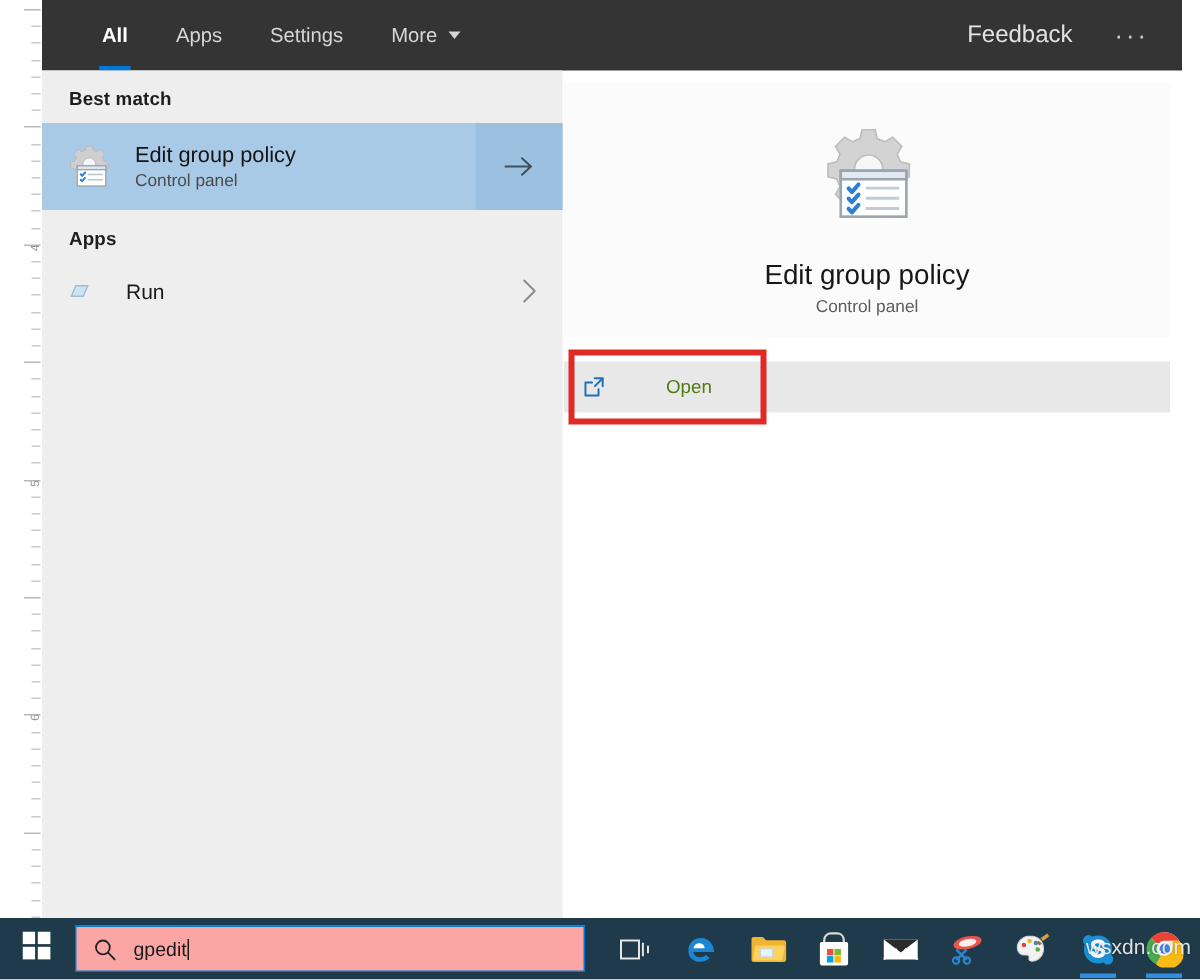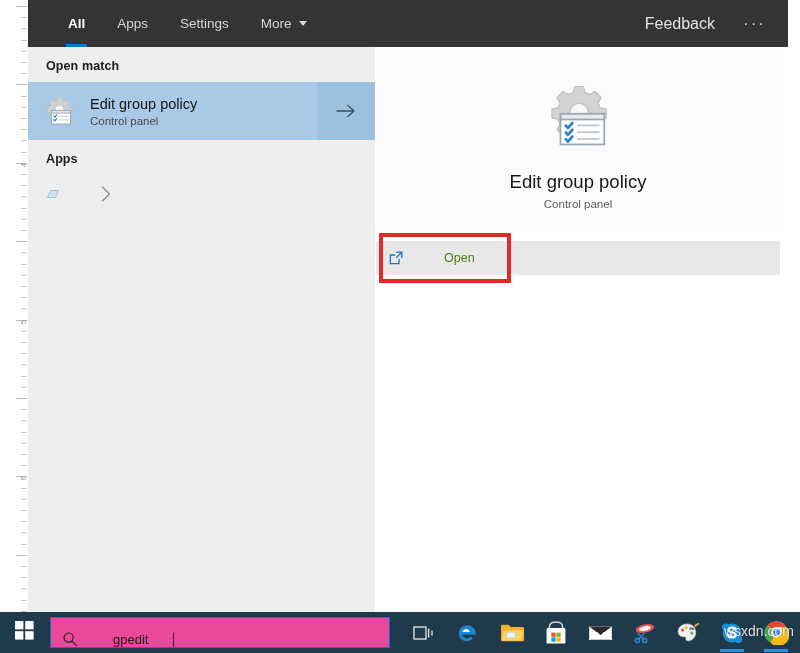--- a/index.html
+++ b/index.html
@@ -114,22 +114,22 @@
   
   #taskbar {
     position:absolute; left:0; bottom:0; width:800px; height:41px;
     background:#1f3a4a;
     display:flex; align-items:center;
   }
   #startbtn {
     width:48px; height:41px; display:flex; align-items:center; justify-content:center;
   }
   #searchbox {
-    width:340px; height:31px; background:#ec4899; border:1px solid #0078d7;
-    display:flex; align-items:flex-end; margin-left:2px;gap:24px;
+    width:340px; height:31px; background:#fca5a5; border:1px solid #0078d7;
+    display:flex; align-items:center; margin-left:2px;
   }
   #search-icon { width:38px; display:flex; align-items:center; justify-content:center; }
   #search-text { font-size:13px; color:#1a1a1a; position:relative; }
   #caretbar {
     display:inline-block; width:1px; height:14px; background:#1a1a1a;
     vertical-align:-2px; margin-left:1px;
   }
   #tbicons { display:flex; align-items:center; margin-left:12px; }
   .tbicon {
     width:44px; height:41px; display:flex; align-items:center; justify-content:center;
@@ -227,21 +227,21 @@
       <span>More</span>
       <span class="caret"></span>
     </div>
     <div id="tabspacer"></div>
     <div id="feedback">Feedback</div>
     <div id="dots">···</div>
   </div>
 
   <div id="leftpanel">
 
-    <div class="section-head">Open match</div>
+    <div class="section-head">Best match</div>
 
     <div id="bestmatch-row">
       <div id="bm-icon">
         <svg width="32" height="32" viewBox="0 0 32 32">
           <g fill="#cfcfcf" stroke="#b9b9b9" stroke-width="0.6">
             <path d="M14.5 2.5h4l.6 2.7 2.3 1 2.4-1.4 2.8 2.8-1.4 2.4 1 2.3 2.7.6v4l-2.7.6-1 2.3 1.4 2.4-2.8 2.8-2.4-1.4-2.3 1-.6 2.7h-4l-.6-2.7-2.3-1-2.4 1.4-2.8-2.8 1.4-2.4-1-2.3-2.7-.6v-4l2.7-.6 1-2.3-1.4-2.4 2.8-2.8 2.4 1.4 2.3-1z"></path>
           </g>
           <circle cx="16.5" cy="14.5" r="4.3" fill="#f5f5f5" stroke="#b9b9b9" stroke-width="0.6"></circle>
           <rect x="8.5" y="15.5" width="19" height="13.5" fill="#ffffff" stroke="#9aa7b2" stroke-width="0.9"></rect>
           <rect x="8.5" y="15.5" width="19" height="2.6" fill="#dfe6ec" stroke="#9aa7b2" stroke-width="0.9"></rect>
@@ -263,20 +263,21 @@
     </div>
 
     <div class="section-head">Apps</div>
 
     <div id="run-row">
       <div id="run-icon">
         <svg width="14" height="14" viewBox="0 0 14 14">
           <path d="M1.5 10.5 L4.5 3.5 L12.5 3.5 L9.5 10.5 Z" fill="#cfe2f0" stroke="#9cbdd6" stroke-width="0.9"></path>
         </svg>
       </div>
+      <div id="run-label">Run</div>
       <div id="run-chev">
         <svg width="12" height="18" viewBox="0 0 12 18">
           <path d="M2.5 2 L9.5 9 L2.5 16" stroke="#8b8b8b" stroke-width="1.3" fill="none" stroke-linecap="round" stroke-linejoin="round"></path>
         </svg>
       </div>
     </div>
   </div>
 
   <div id="rightpanel">
     <div id="preview-head">

